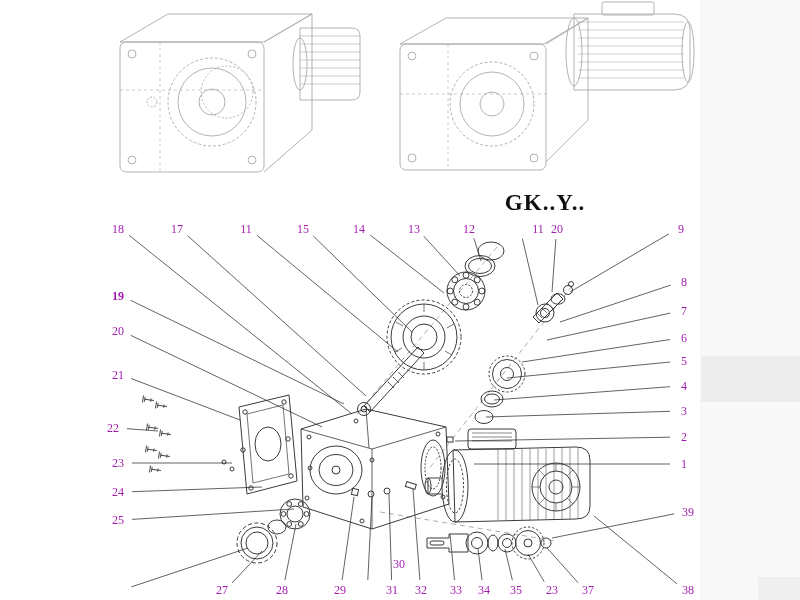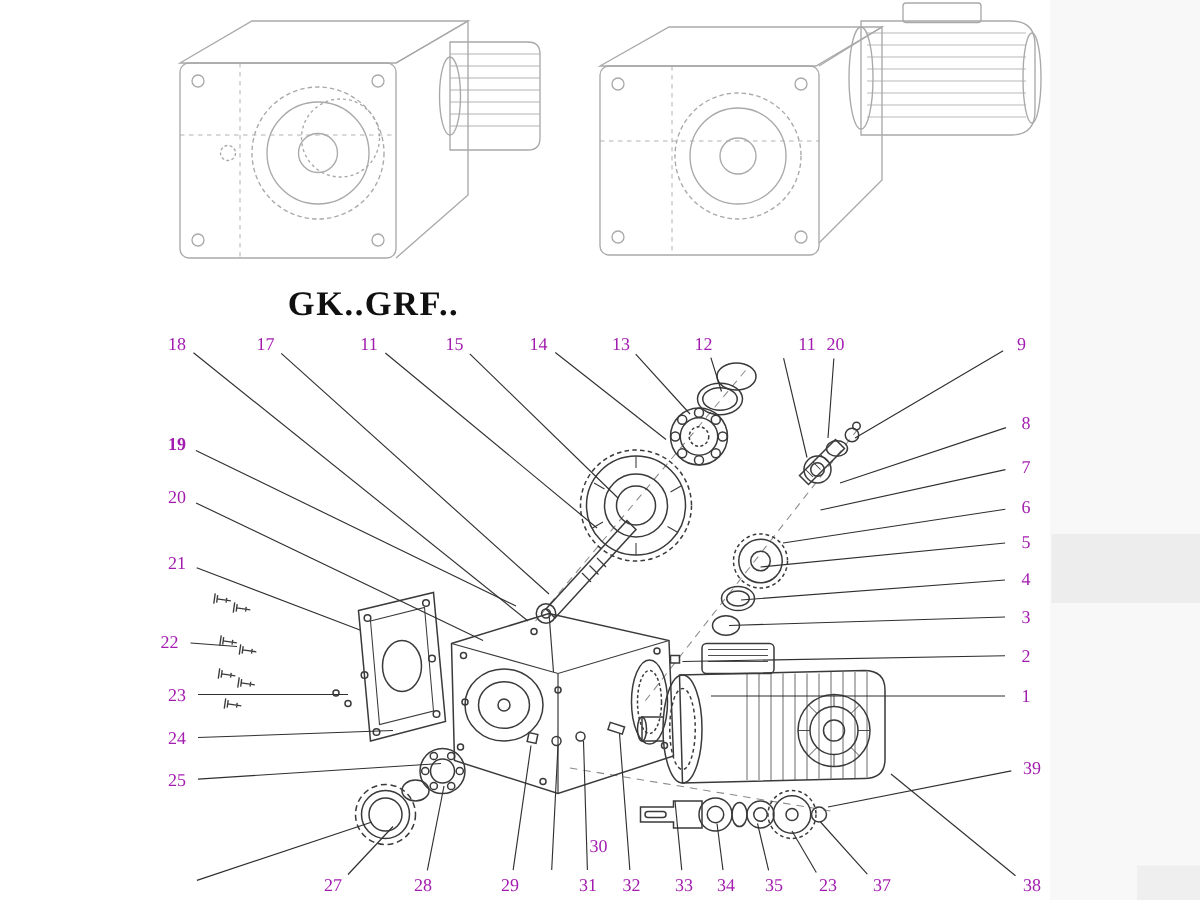--- a/index.html
+++ b/index.html
@@ -260,21 +260,21 @@
         <line x1="419.9" y1="580.0" x2="413" y2="489" stroke="#2f2f2f"></line>
         <line x1="454.5" y1="580.1" x2="450" y2="534" stroke="#2f2f2f"></line>
         <line x1="482.0" y1="580.1" x2="478" y2="549" stroke="#2f2f2f"></line>
         <line x1="512.4" y1="580.3" x2="505" y2="549" stroke="#2f2f2f"></line>
         <line x1="544.2" y1="581.7" x2="528" y2="554" stroke="#2f2f2f"></line>
         <line x1="578.2" y1="582.8" x2="547" y2="548" stroke="#2f2f2f"></line>
         <line x1="677.0" y1="583.8" x2="594" y2="516" stroke="#2f2f2f"></line>
       </g>
   </svg>
 
-  <div class="variant-title" style="left:249px;top:190px;">GK..GRF..</div>
+  <div class="variant-title" style="left:545px;top:190px;">GK..Y..</div>
 
   <div id="callouts">
       <div class="callout" style="left: 118px; top: 229px;">18</div>
       <div class="callout" style="left: 177px; top: 229px;">17</div>
       <div class="callout" style="left: 246px; top: 229px;">11</div>
       <div class="callout" style="left: 303px; top: 229px;">15</div>
       <div class="callout" style="left: 359px; top: 229px;">14</div>
       <div class="callout" style="left: 414px; top: 229px;">13</div>
       <div class="callout" style="left: 469px; top: 229px;">12</div>
       <div class="callout" style="left: 519px; top: 229px; margin-left: 19px;">11</div>

